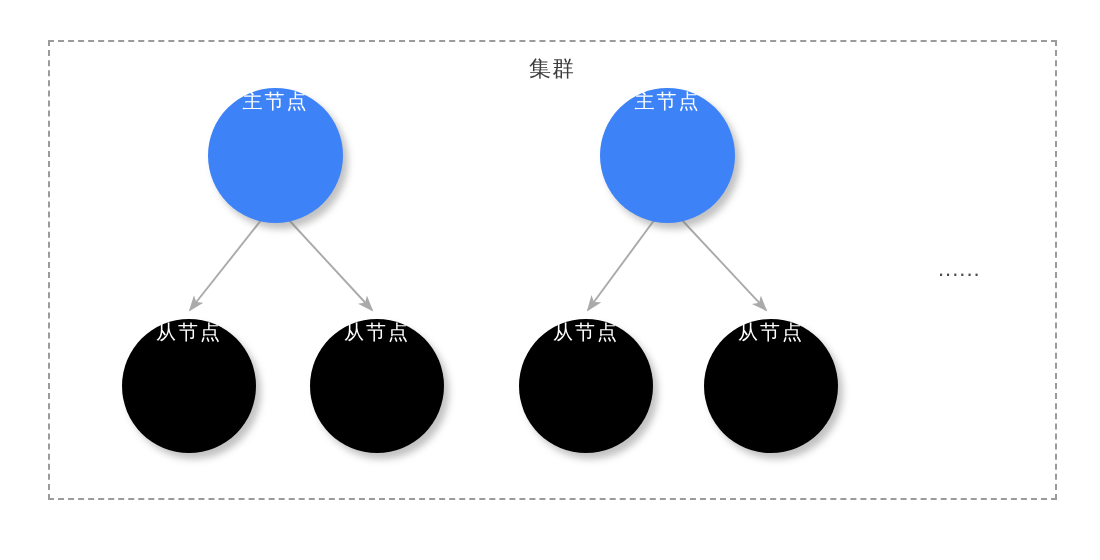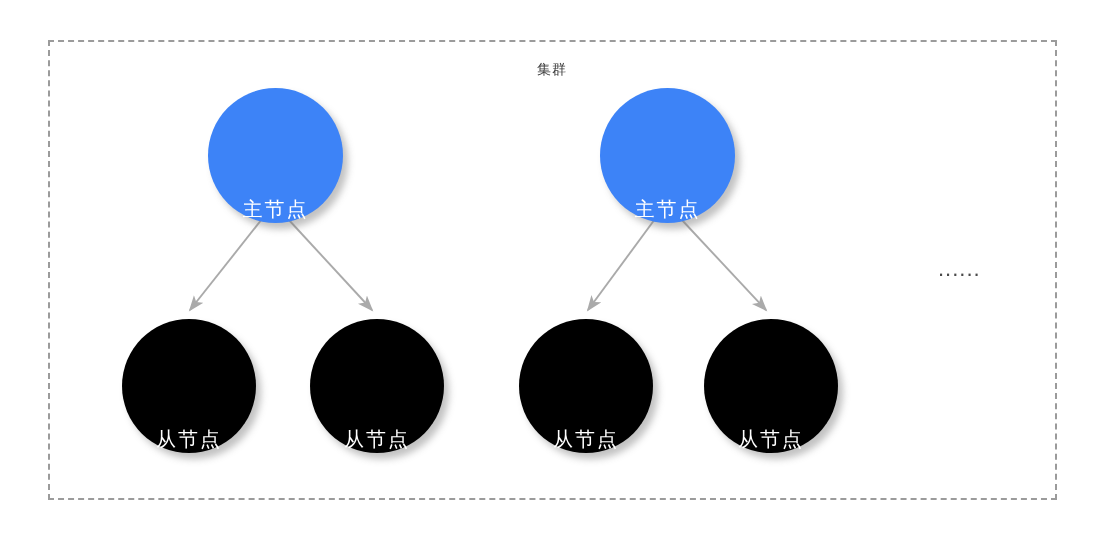--- a/index.html
+++ b/index.html
@@ -33,21 +33,21 @@
     background: transparent;
   }
 
   
   .cluster-title {
     position: absolute;
     left: 0;
     top: 54px;
     width: 1100px;
     text-align: center;
-    font-size: 14px;
+    font-size: 22px;
     color: #3c3c3c;
     letter-spacing: 1px;
     line-height: 30px;
     white-space: nowrap;
   }
   
   .cluster-title > span { position: relative; left: 2px; }
 
   
   .edges {
@@ -57,21 +57,21 @@
     width: 1100px;
     height: 560px;
     pointer-events: none;
   }
 
   
   .node {
     position: absolute;
     border-radius: 50%;
     display: flex;
-    align-items: flex-end;
+    align-items: flex-start;
     justify-content: center;
     color: #ffffff;
     font-size: 20px;
     letter-spacing: 2px;
     box-sizing: border-box;
     box-shadow: 5px 6px 7px rgba(120,120,120,0.45);
     user-select: none;
   }
   .node-master {
     width: 135px;

